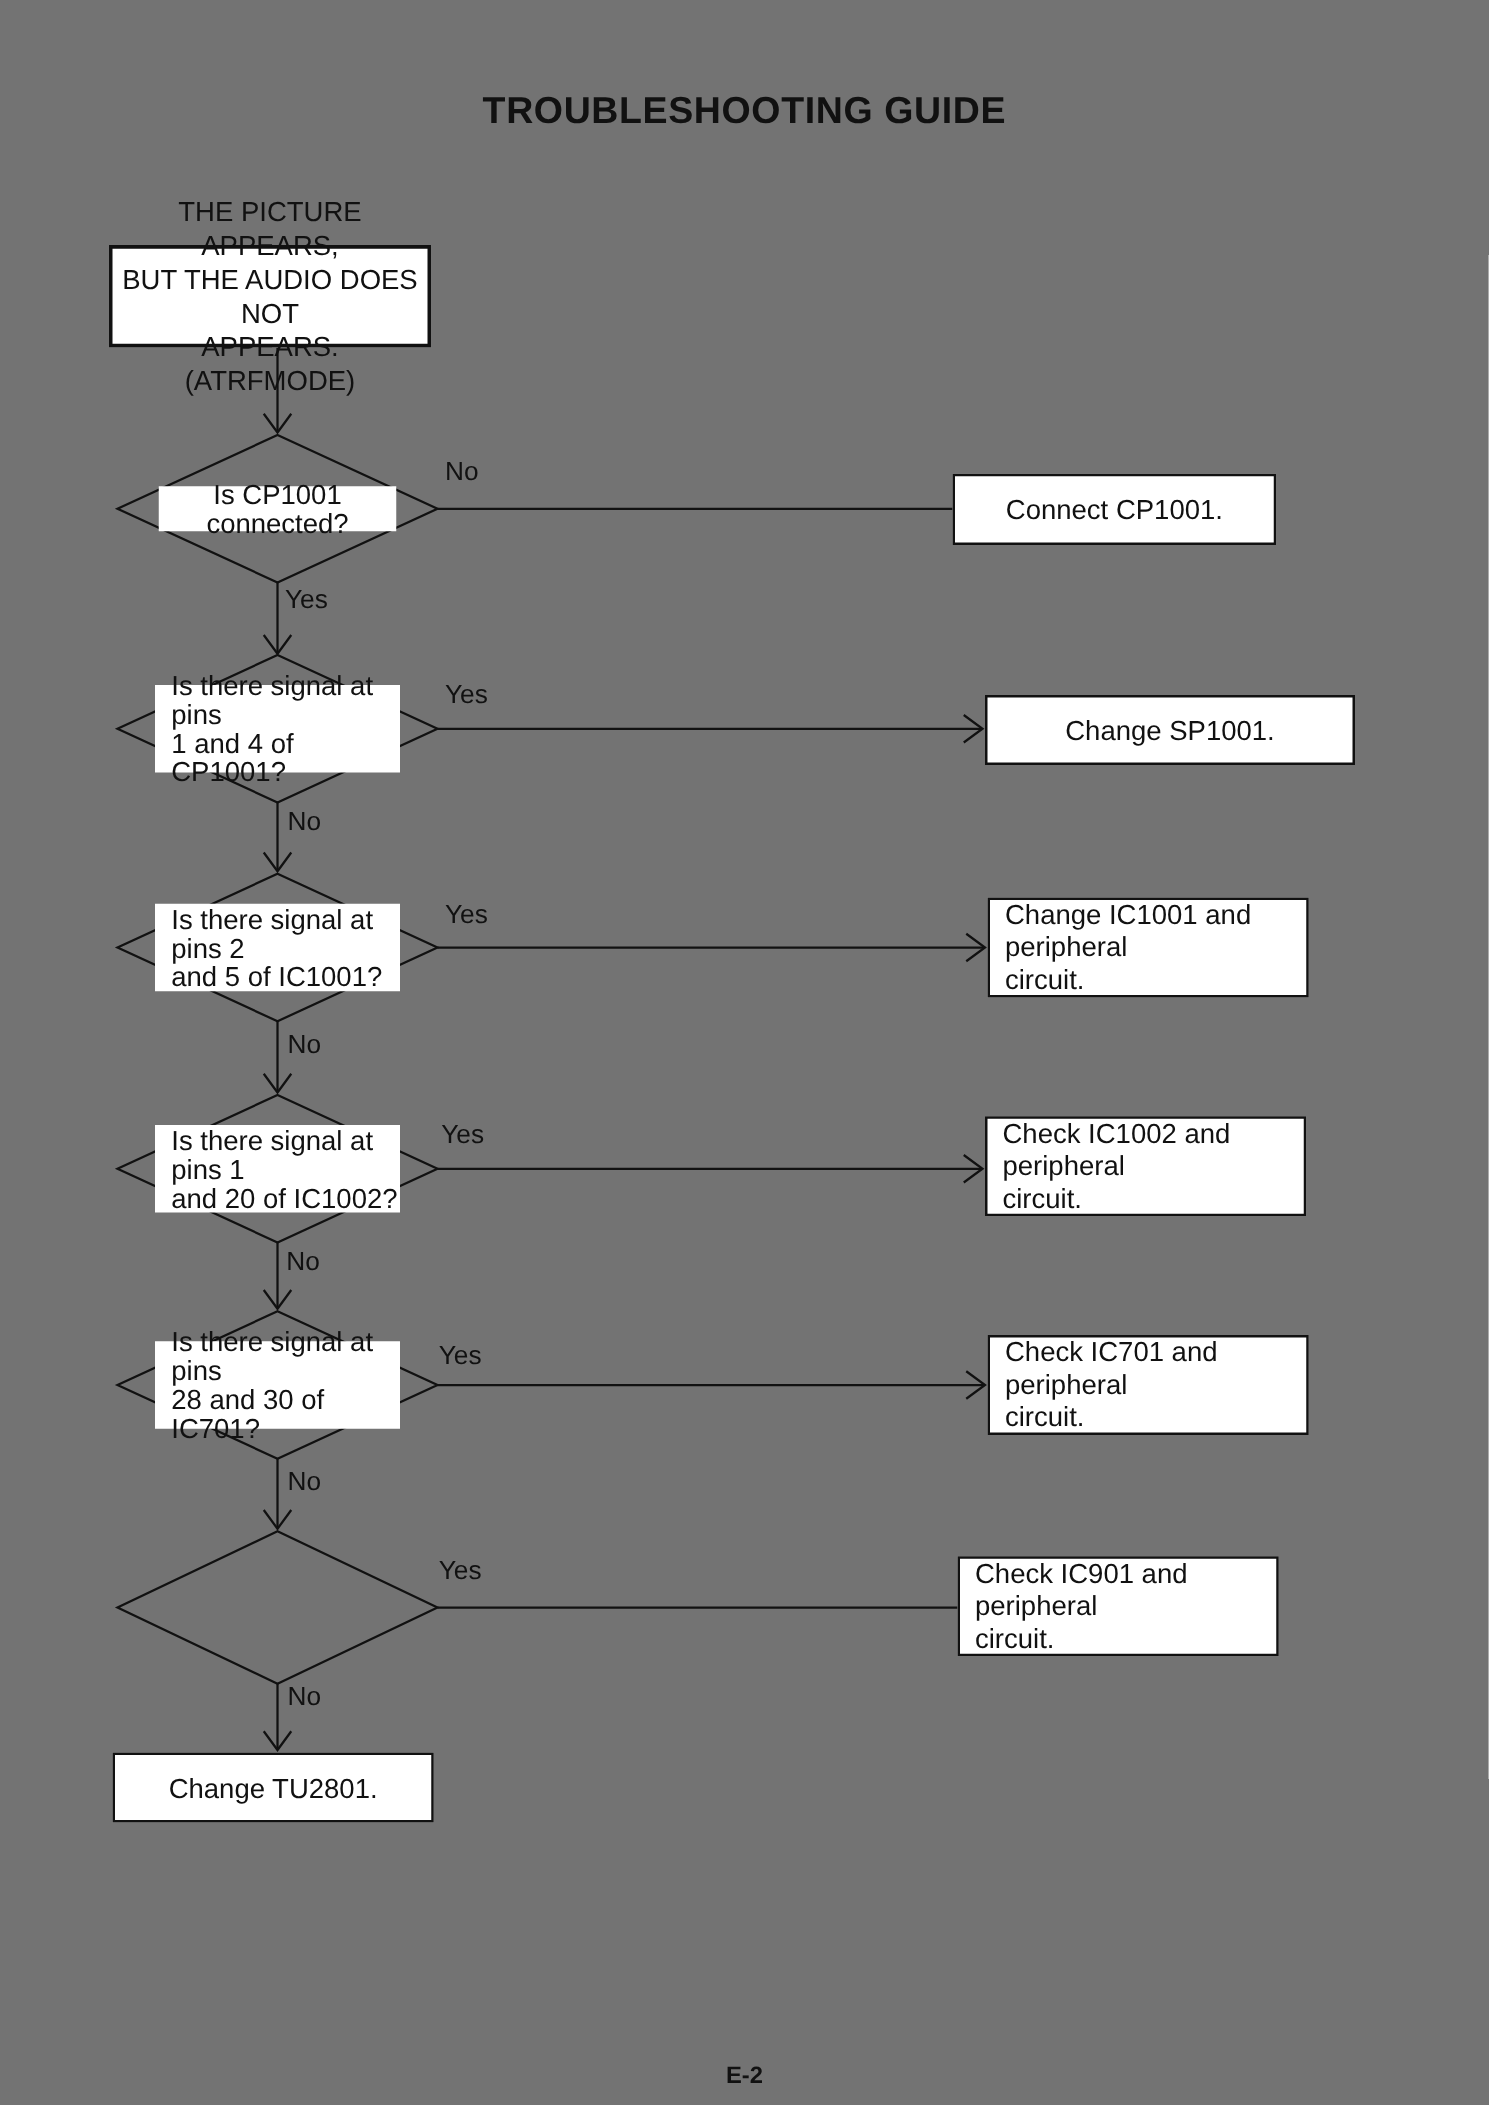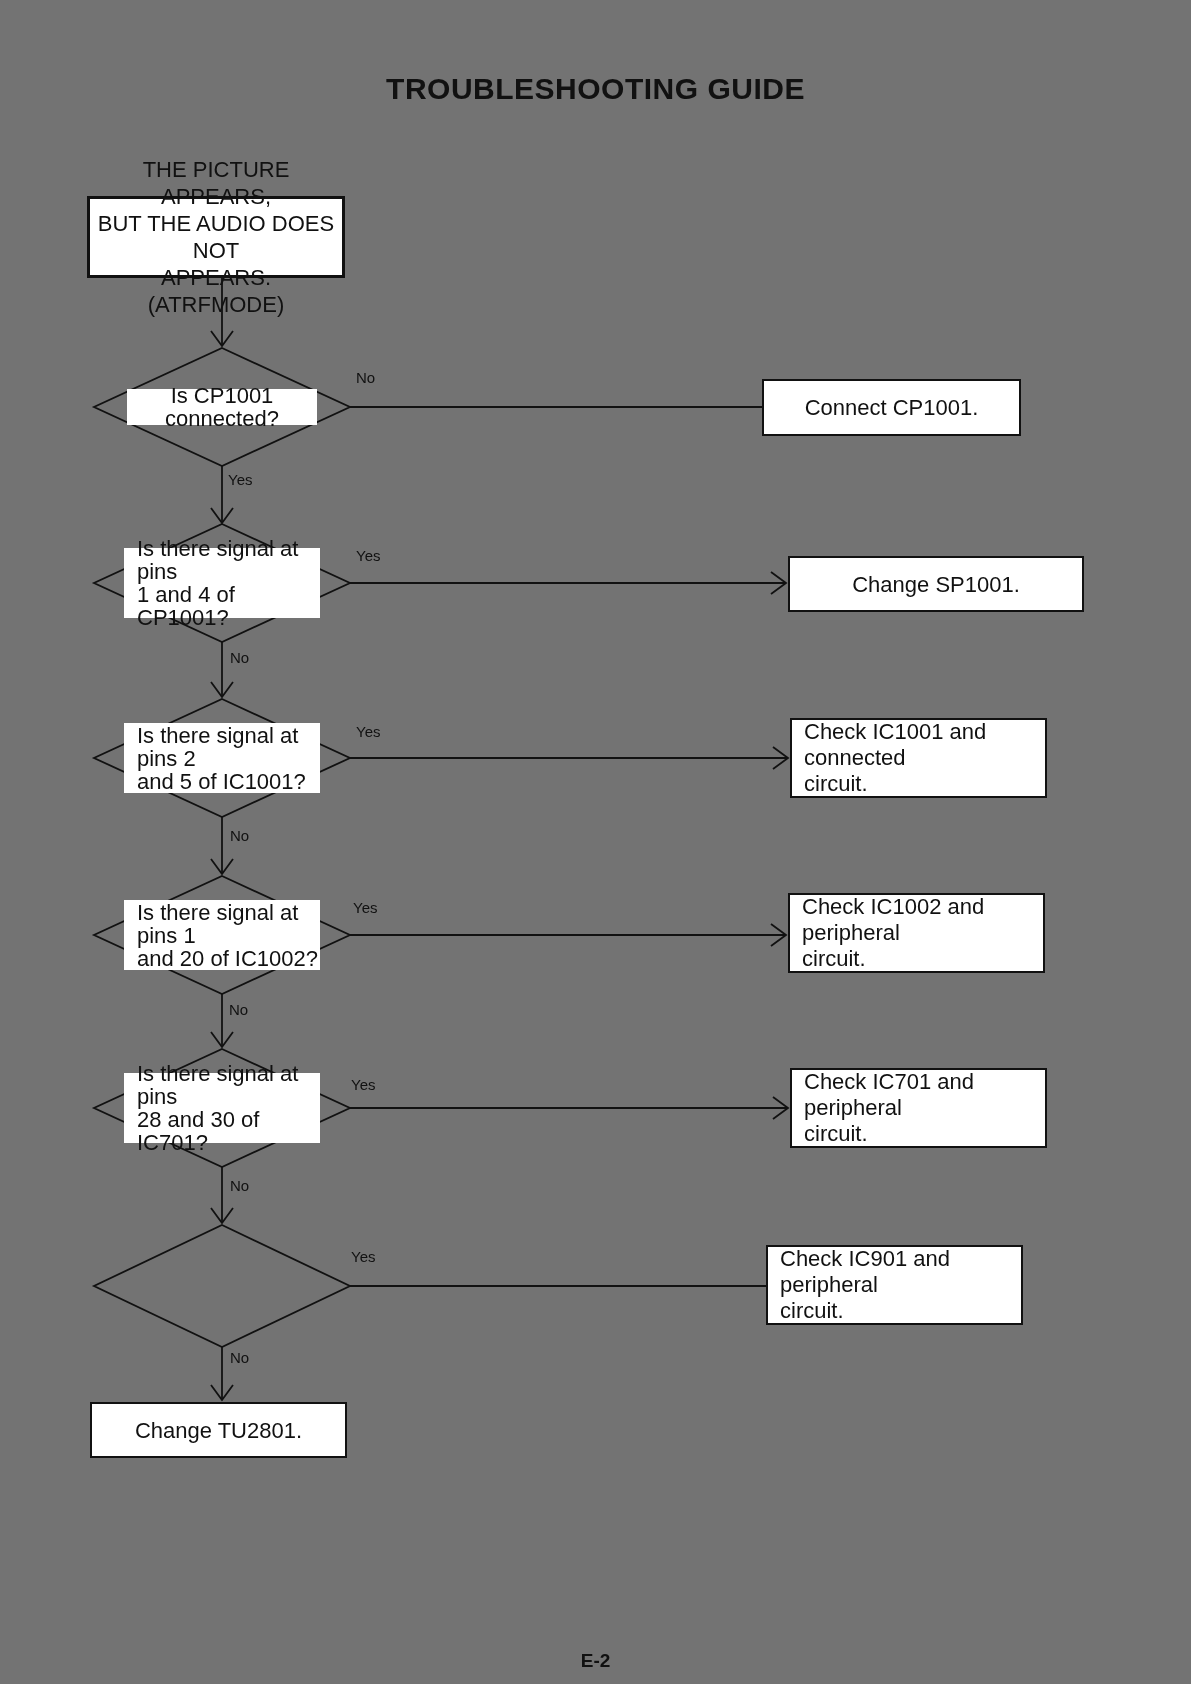--- a/index.html
+++ b/index.html
@@ -65,21 +65,21 @@
   .dtext {
     display: flex;
     align-items: center;
     background: #ffffff;
   }
   .dtext.leftal { justify-content: flex-start; padding-left: 13px; }
   .dtext.centered { justify-content: center; text-align: center; }
   .elabel {
     position: absolute;
     z-index: 2;
-    font-size: 15px;
+    font-size: 21px;
     line-height: 20px;
     background: transparent;
   }
 </style>
 </head>
 <body>
 
 <div id="page">
 
   <div class="title">TROUBLESHOOTING GUIDE</div>
@@ -187,21 +187,21 @@
   <div class="elabel" style="left:351px; top:1247px;">Yes</div>
   <div class="elabel" style="left:230px; top:1348px;">No</div>
 
   <div class="node rectbox centered" style="left:762px; top:379px; width:259px; height:57px;">
     <span>Connect CP1001.</span>
   </div>
   <div class="node rectbox centered" style="left:788px; top:556px; width:296px; height:56px;">
     <span>Change SP1001.</span>
   </div>
   <div class="node rectbox leftal" style="left:790px; top:718px; width:257px; height:80px;">
-    <span>Check IC1001 and connected
+    <span>Change IC1001 and peripheral
 circuit.</span>
   </div>
   <div class="node rectbox leftal" style="left:788px; top:893px; width:257px; height:80px;">
     <span>Check IC1002 and peripheral
 circuit.</span>
   </div>
   <div class="node rectbox leftal" style="left:790px; top:1068px; width:257px; height:80px;">
     <span>Check IC701 and peripheral
 circuit.</span>
   </div>

